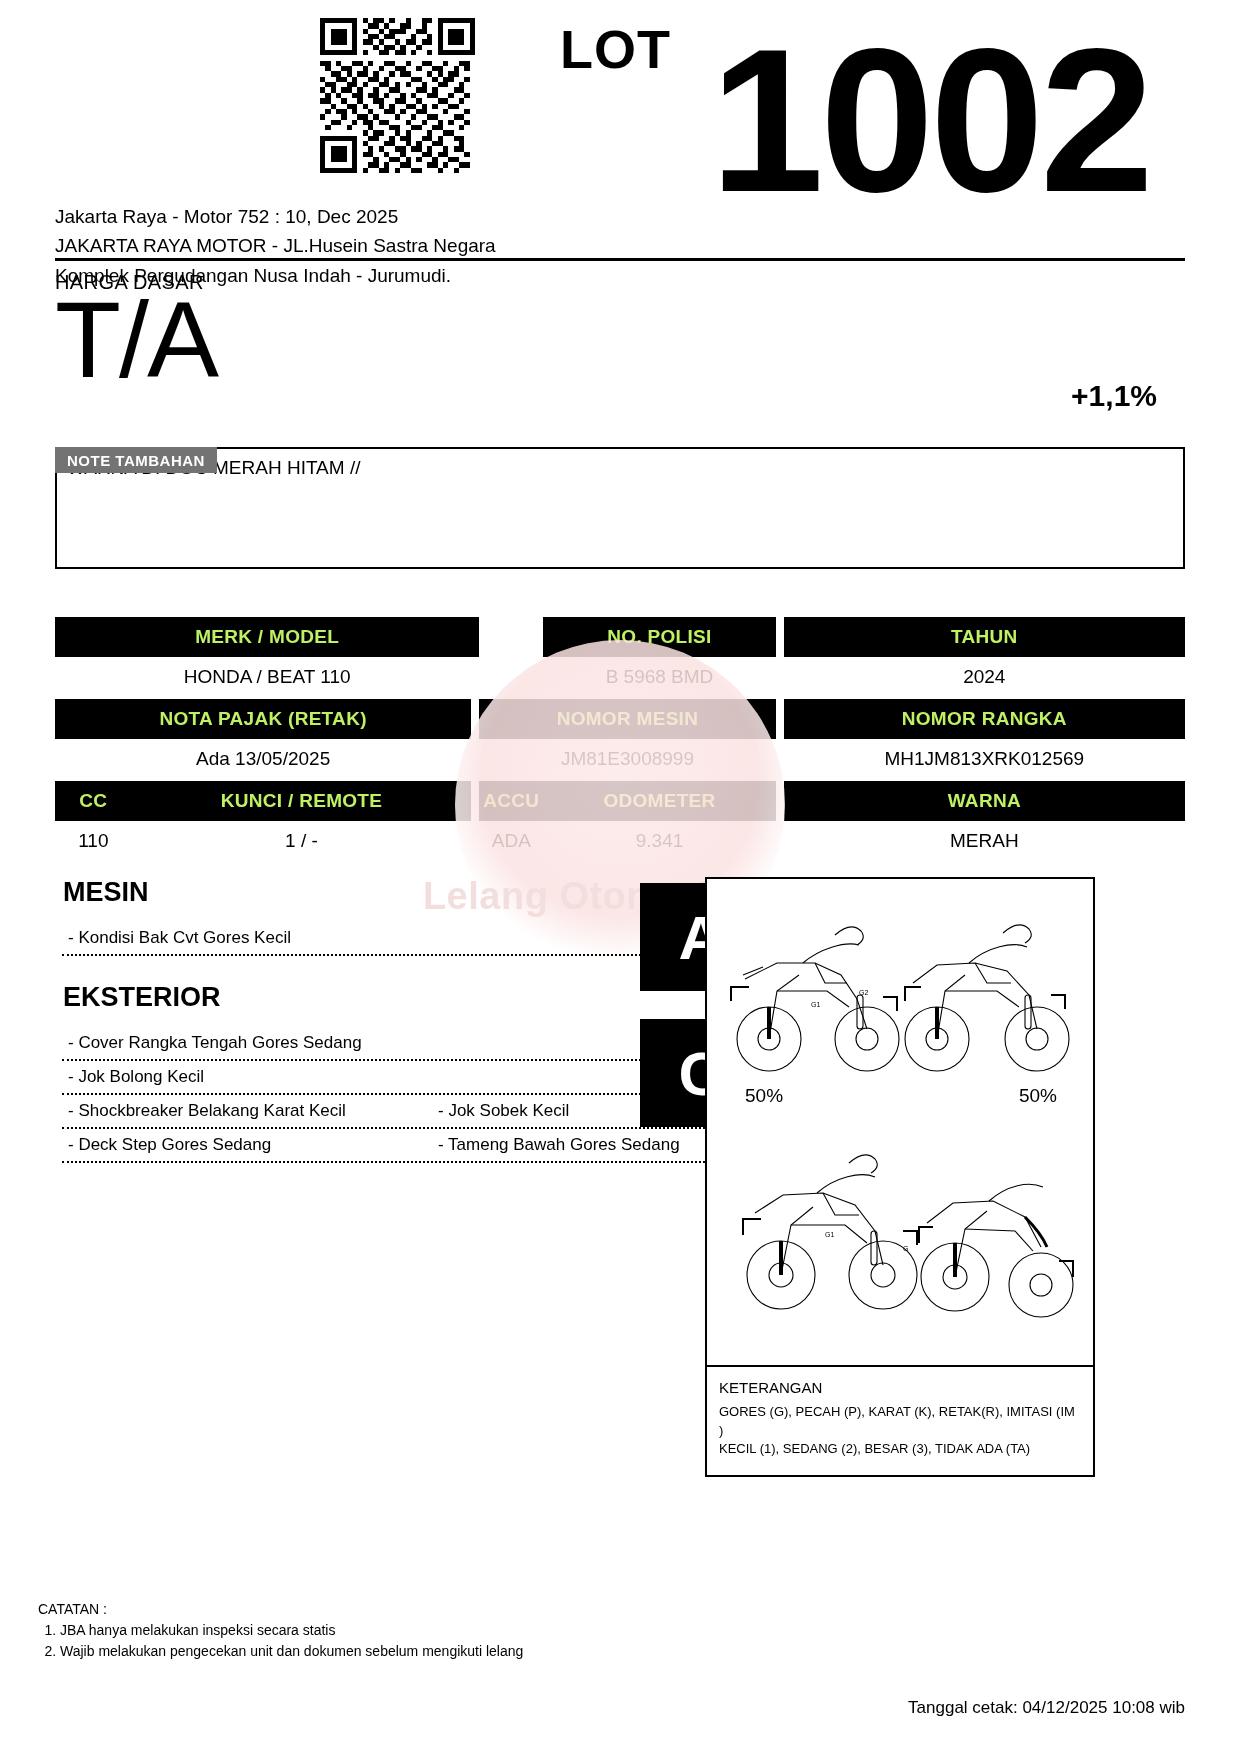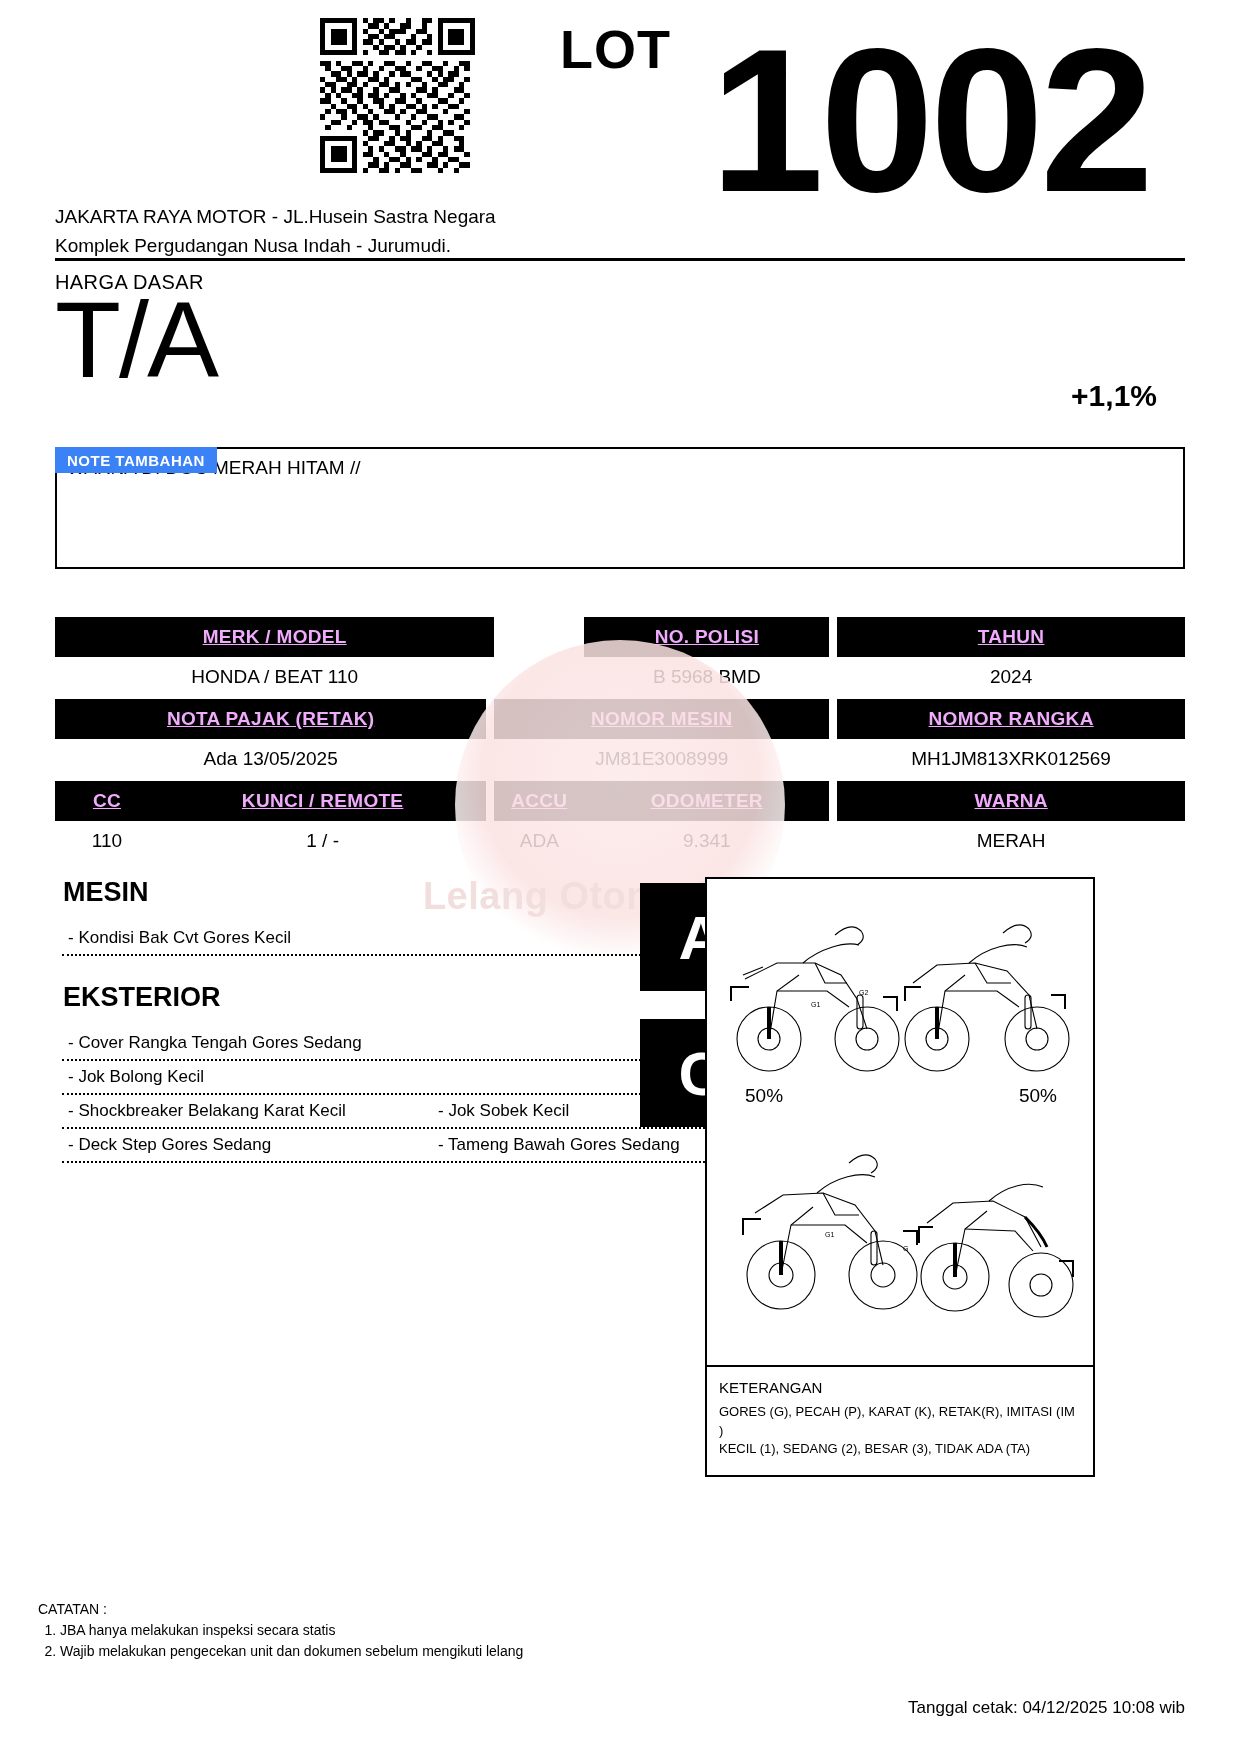--- a/index.html
+++ b/index.html
@@ -115,21 +115,21 @@
     right: 28px; bottom: 6px;
     font-size: 30px;
     font-weight: bold;
   }
 
   
   .note-wrap { position: relative; margin-top: 2px; }
   .note-tag {
     position: absolute;
     left: 0; top: 0;
-    background: #3b82f6; color: #fff;
+    background: #737373; color: #fff;
     font-size: 15px; font-weight: bold;
     letter-spacing: .5px;
     padding: 5px 12px 4px 12px;
   }
   .note-box {
     margin-top: 28px;
     margin-left: 0;
     border: 2px solid #000;
     height: 122px;
     padding: 8px 10px;
@@ -138,26 +138,25 @@
 
   
   .spec { margin-top: 48px; }
   .spec table { border-collapse: collapse; width: 100%; }
   .spec td {
     text-align: center;
     font-size: 18px;
     padding: 7px 4px;
   }
   .spec td.hd {
-    background: #000; color: #f0abfc;
+    background: #000; color: #bef264;
     font-weight: bold;
     font-size: 19px;
-    padding: 9px 17px;
+    padding: 9px 4px;
     letter-spacing: .3px;
-    text-decoration: underline;
   }
   .spec tr.vals td { padding: 9px 4px 11px 4px; font-size: 19px; }
   .gap { width: 8px; background: #fff !important; padding: 0 !important; }
 
   
   .cond {
     position: relative;
     margin-top: 14px;
     height: 600px;
   }
@@ -454,20 +453,21 @@
             <rect x="14" y="28" width="1" height="1"></rect>
             <rect x="17" y="28" width="2" height="1"></rect>
             <rect x="22" y="28" width="1" height="1"></rect>
             <rect x="25" y="28" width="1" height="1"></rect>
         </g>
       </svg>
     </div>
     <div class="lot-label">LOT</div>
     <div class="lot-number">1002</div>
     <div class="addr">
+      <div>Jakarta Raya - Motor 752 : 10, Dec 2025</div>
       <div>JAKARTA RAYA MOTOR - JL.Husein Sastra Negara</div>
       <div>Komplek Pergudangan Nusa Indah - Jurumudi.</div>
     </div>
   </div>
 
   <div class="hr-thick"></div>
 
   <div class="harga-label">HARGA DASAR</div>
   <div class="harga-row">
     <div class="harga-value">T/A</div>

